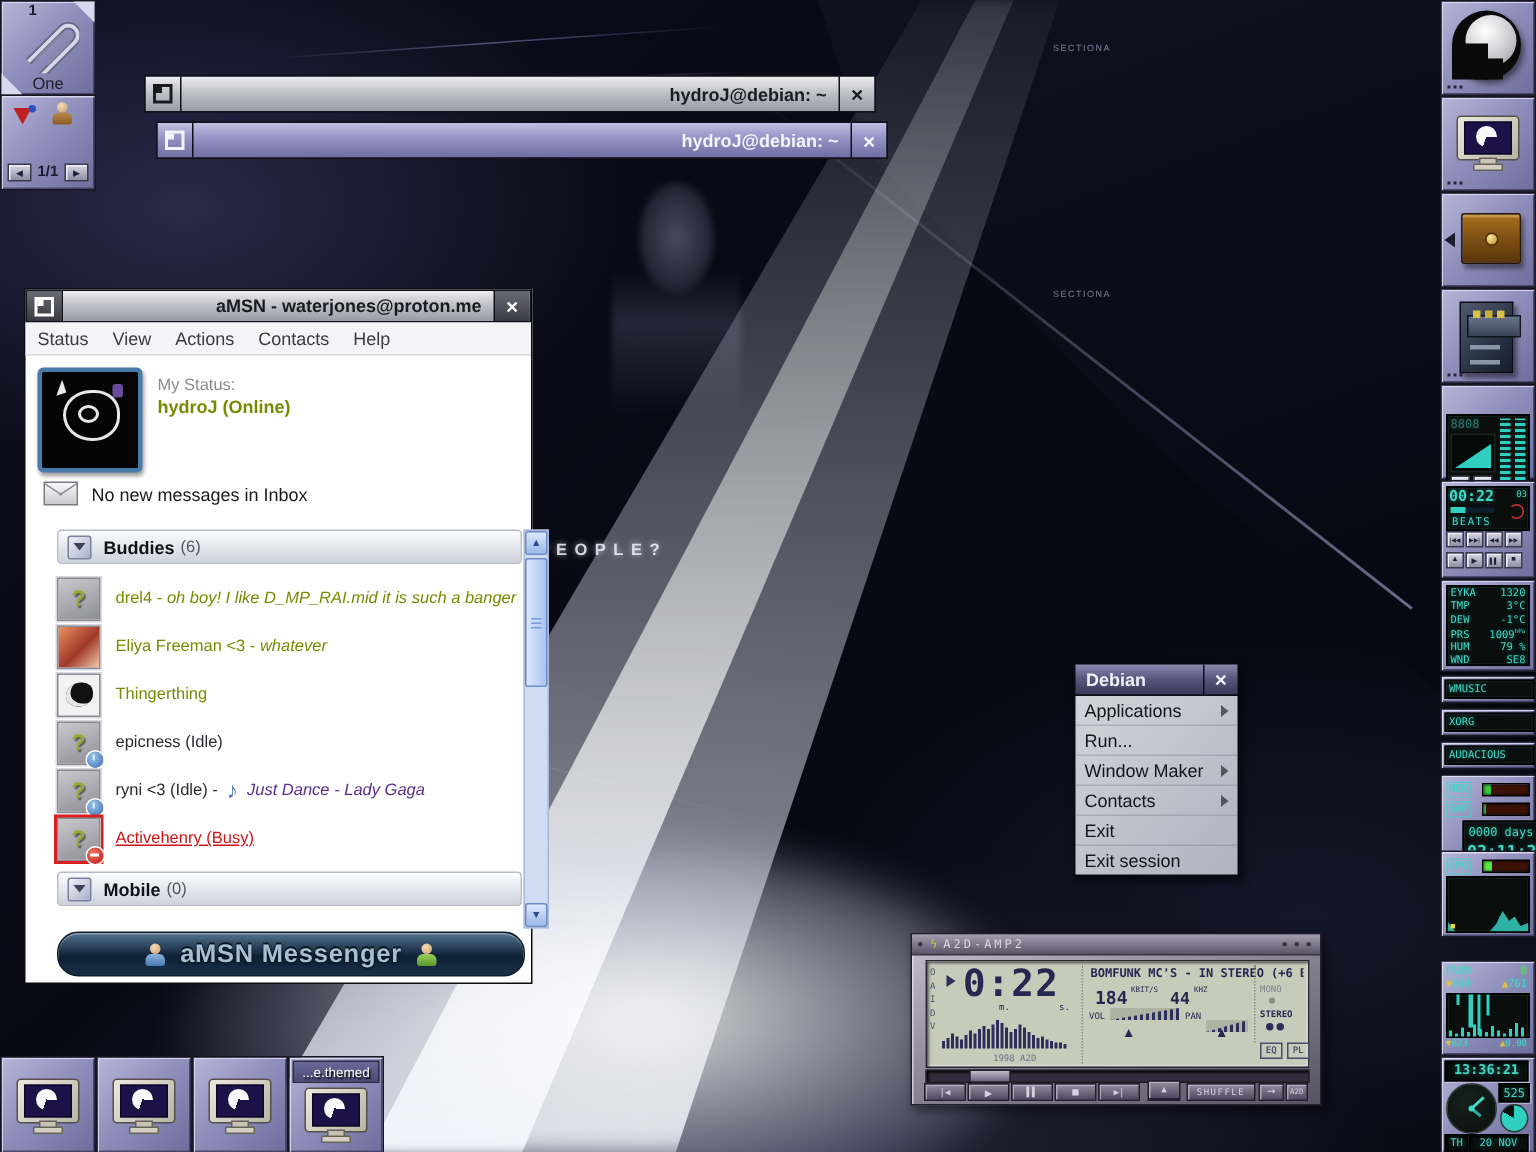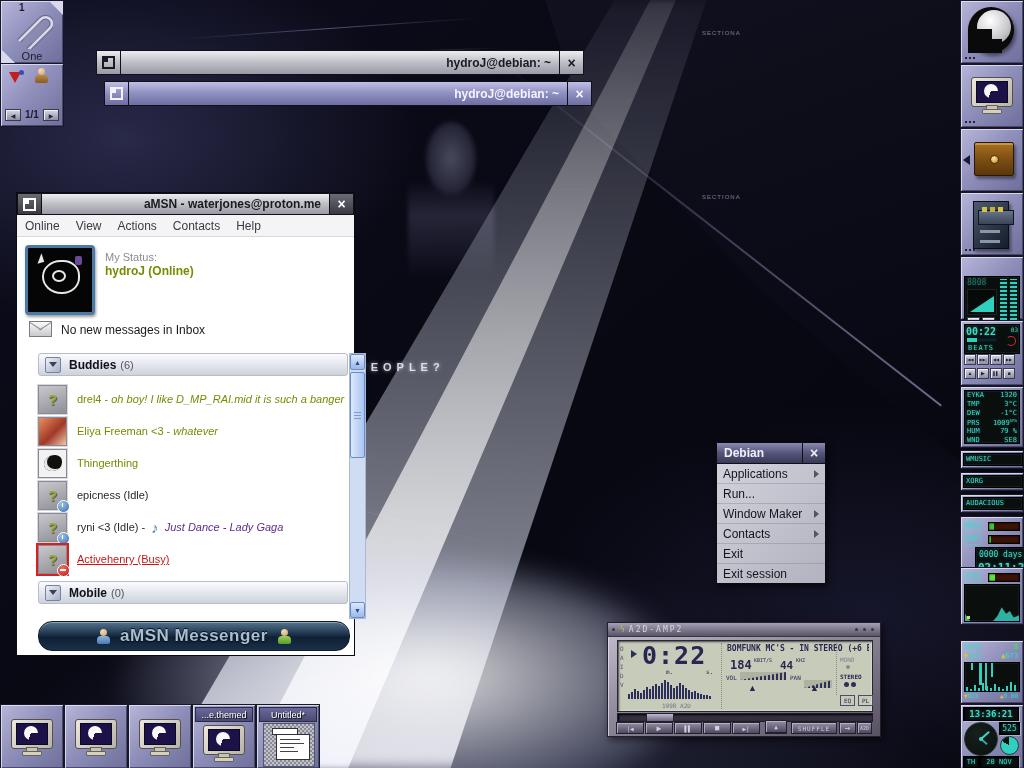--- a/index.html
+++ b/index.html
@@ -248,21 +248,21 @@
           <span class="sq-glyph">
             <i></i>
           </span>
         </div>
       <span class="tb-title">aMSN - waterjones@proton.me</span>
       <div class="tbtn right" style="background:linear-gradient(#6a6a74,#3a3a44);color:#fff;">
           <span class="x-glyph">×</span>
         </div>
     </div>
     <div class="amsn-menu">
-      <span>Online</span>
+      <span>Status</span>
       <span>View</span>
       <span>Actions</span>
       <span>Contacts</span>
       <span>Help</span>
     </div>
 
     <div class="abs" style="left:8px;top:52px;width:64px;height:64px;border:3px solid #4a7aa8;border-radius:4px;background:#050505;box-shadow:1px 2px 3px rgba(0,0,0,.4);">
       <div class="abs" style="left:14px;top:12px;width:34px;height:30px;border:2px solid #e8e8ea;border-radius:50% 45% 48% 52%;"></div>
       <div class="abs" style="left:8px;top:6px;width:0;height:0;border-bottom:9px solid #e8e8ea;border-left:7px solid transparent;transform:rotate(-18deg);"></div>
       <div class="abs" style="right:10px;top:8px;width:7px;height:9px;background:#6a4a9a;border-radius:2px;"></div>
@@ -671,21 +671,21 @@
     </div>
   </div>
 
   <div class="tile" style="left:960px;top:640px;height:62px;">
     <div class="abs lcd" style="left:3px;top:2px;width:54px;height:9px;font-size:7px;display:flex;justify-content:space-between;">
       <span>ENPO</span>
       <span class="grn">8</span>
     </div>
     <div class="abs" style="left:3px;top:11px;width:54px;height:9px;font-size:7px;display:flex;justify-content:space-between;font-family:'DejaVu Sans Mono',monospace;">
       <span><span class="yel">▼</span><span class="lcd">649</span></span>
-      <span><span class="yel">▲</span><span class="lcd">673</span></span>
+      <span><span class="yel">▲</span><span class="lcd">761</span></span>
     </div>
     <div class="panel" style="left:3px;top:21px;width:54px;height:28px;">
       <i class="abs" style="left:14px;top:0;width:3px;height:22px;background:#2fd0c0;"></i>
       <i class="abs" style="left:20px;top:0;width:2px;height:27px;background:#2fd0c0;"></i>
       <i class="abs" style="left:26px;top:0;width:2px;height:14px;background:#2fd0c0;"></i>
       <i class="abs" style="left:6px;top:0;width:2px;height:7px;background:#2fd0c0;"></i>
       <div class="abs" style="left:0;bottom:0;width:100%;height:10px;display:flex;align-items:flex-end;gap:2px;padding:0 1px;">
         <i style="width:2px;height:4px;background:#2fd0c0;"></i>
           <i style="width:2px;height:2px;background:#2fd0c0;"></i>
           <i style="width:2px;height:6px;background:#2fd0c0;"></i>
@@ -750,26 +750,14 @@
   <div class="tile" style="left:192px;top:704px;height:63px;">
     <div class="minitile-label">...e.themed</div>
     <div class="monitor" style="position:absolute;left:10px;top:20px;">
         <span class="bezel"></span>
         <span class="screen"></span>
         <span class="logo"></span>
         <span class="stand"></span>
         <span class="base"></span>
       </div>
   </div>
-  <div class="tile" style="left:256px;top:704px;height:63px;">
-    <div class="minitile-label">Untitled*</div>
-    <div class="abs" style="left:6px;top:18px;width:50px;height:42px;background:repeating-conic-gradient(#c2c2ca 0 25%,#8a8a96 0 50%) 0 0/4px 4px;border:1px solid #55556a;">
-      <div class="abs" style="left:12px;top:10px;width:32px;height:24px;background:#fff;border:1px solid #333;">
-        <i class="abs" style="left:3px;top:4px;width:20px;height:1px;background:#444;"></i>
-        <i class="abs" style="left:3px;top:8px;width:24px;height:1px;background:#444;"></i>
-        <i class="abs" style="left:3px;top:12px;width:14px;height:1px;background:#444;"></i>
-        <i class="abs" style="left:3px;top:16px;width:18px;height:1px;background:#444;"></i>
-      </div>
-      <div class="abs" style="left:8px;top:4px;width:24px;height:5px;background:#fff;border:1px solid #333;"></div>
-    </div>
-  </div>
 
 </div>
 
 </body></html>

